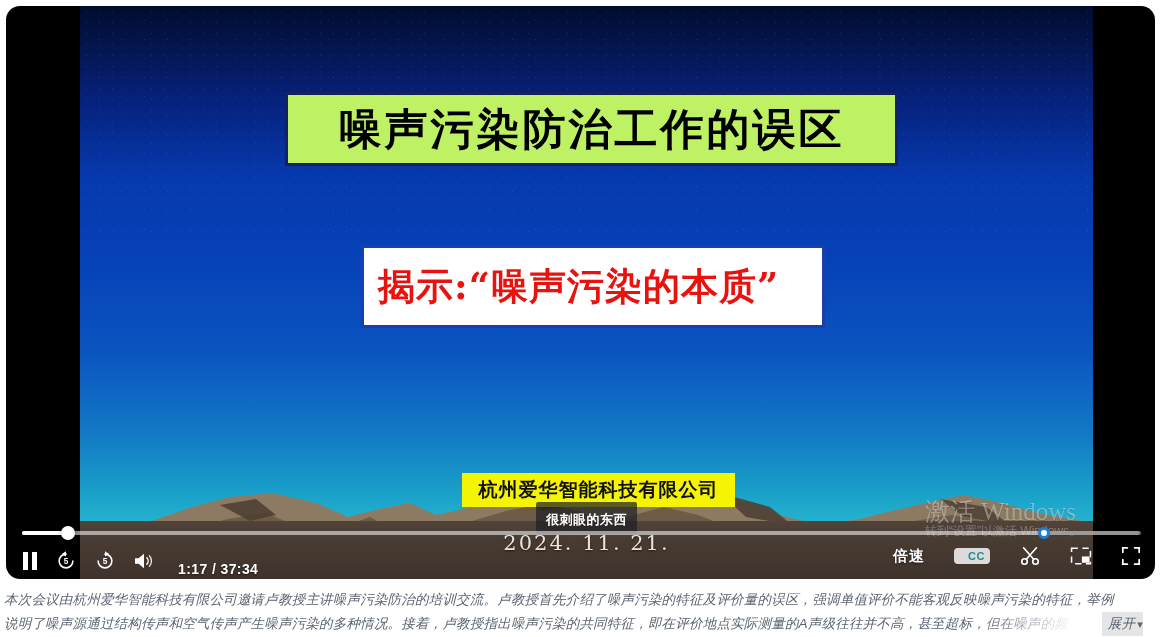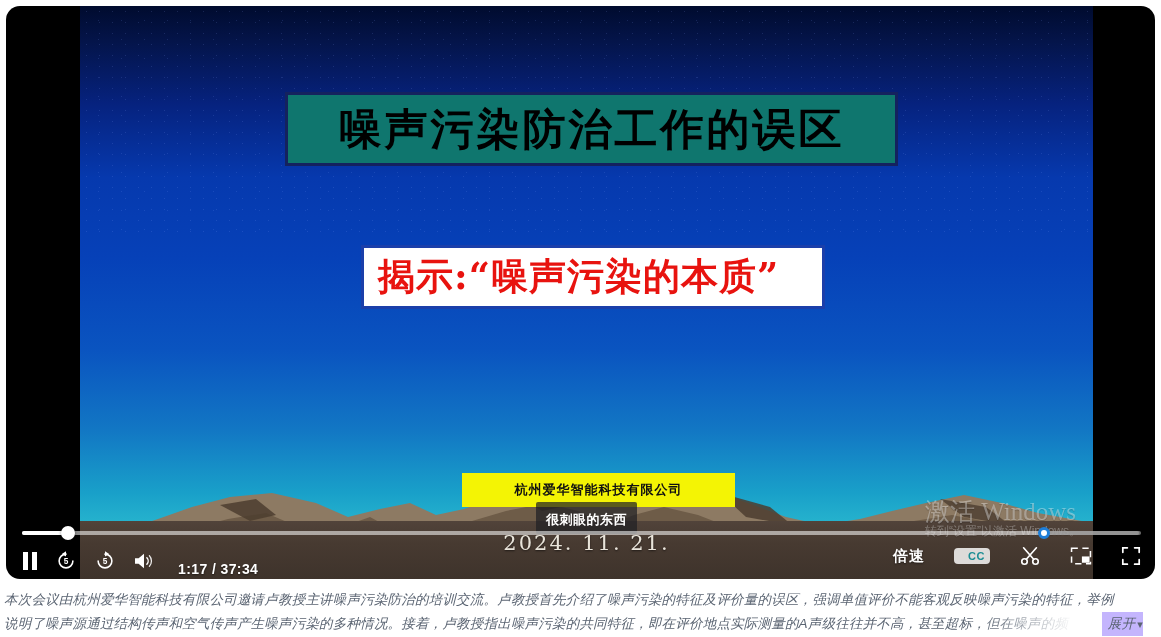--- a/index.html
+++ b/index.html
@@ -62,55 +62,55 @@
   #ground {
     position: absolute; left:0; bottom:0; width:100%; height: 58px;
     background: linear-gradient(to bottom, #51433a 0%, #473a31 40%, #3e332b 100%);
   }
 
   
   .slide-title-band {
     position: absolute;
     left: 205px; top: 86px;
     width: 613px; height: 74px;
-    background: #0f766e;
+    background: #bef264;
     border: 3px solid #14225e;
     display: flex; align-items: center; justify-content: center;
   }
   .slide-title-band span {
     font-family: "DejaVu Sans", "Liberation Sans", sans-serif;
     font-size: 43px; font-weight: 700; color: #000000;
     letter-spacing: 3px; line-height: 1; white-space: nowrap;
   }
 
   .slide-sub-band {
     position: absolute;
     left: 281px; top: 239px;
-    width: 464px; height: 64px;
+    width: 464px; height: 83px;
     background: #ffffff;
     border: 3px solid #1b3faa;
     display: flex; align-items: center; justify-content: flex-start;
     padding-left: 14px;
   }
   .slide-sub-band span {
     font-family: "DejaVu Serif", "Liberation Serif", serif;
     font-size: 37px; font-weight: 700; color: #e8130f;
     letter-spacing: 1px; white-space: nowrap;
   }
 
   .company-band {
     position: absolute;
     left: 382px; top: 467px;
     width: 273px; height: 34px;
     background: #f4f404;
     display: flex; align-items: center; justify-content: center;
   }
   .company-band span {
     font-family: "DejaVu Serif", "Liberation Serif", serif;
-    font-size: 13px; font-weight: 700; color: #111111;
+    font-size: 19px; font-weight: 700; color: #111111;
     letter-spacing: 1px; white-space: nowrap;
   }
 
   .slide-date {
     position: absolute;
     left: 0; top: 525px; width: 100%;
     text-align: center;
     font-family: "DejaVu Serif", "Liberation Serif", serif;
     font-size: 21px; color: #e9e4da; letter-spacing: 2px;
     text-shadow: 0 1px 2px rgba(0,0,0,.55);
@@ -241,21 +241,21 @@
   #desc-line2 { position: relative; }
   #desc-fade {
     position: absolute; right: 46px; top: 0;
     width: 120px; height: 24px;
     background: linear-gradient(to right, rgba(255,255,255,0), #ffffff 78%);
     pointer-events: none;
   }
   #expand-link {
     position: absolute; right: 4px; top: 0;
     color: #5a6472; font-size: 13.5px; line-height: 24px;
-    cursor: pointer; background: #c4b5fd; padding-left: 6px;
+    cursor: pointer; background: #e5e5e5; padding-left: 6px;
     white-space: nowrap;
   }
   #expand-link .chev { font-size: 11px; margin-left: 2px; }
 </style>
 </head>
 <body>
 
 <div id="player">
 
   <div id="video-area">

